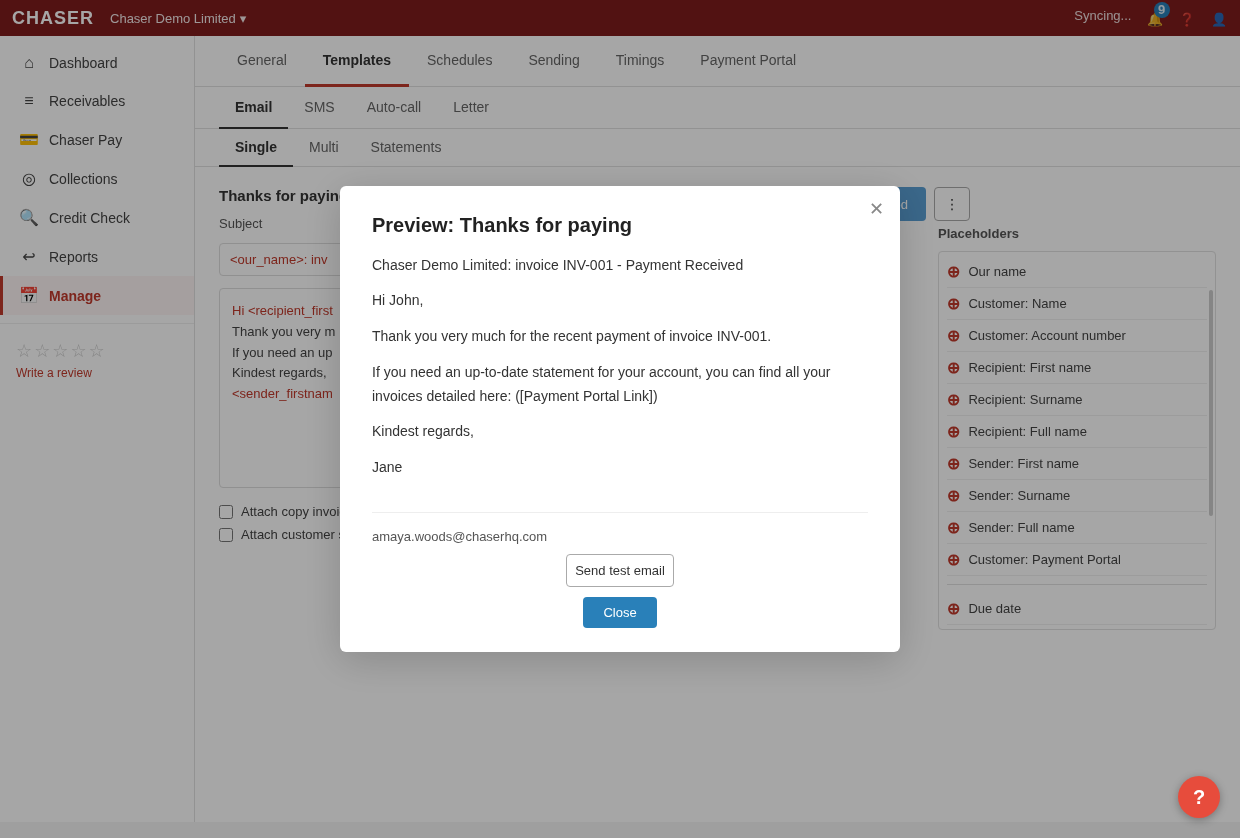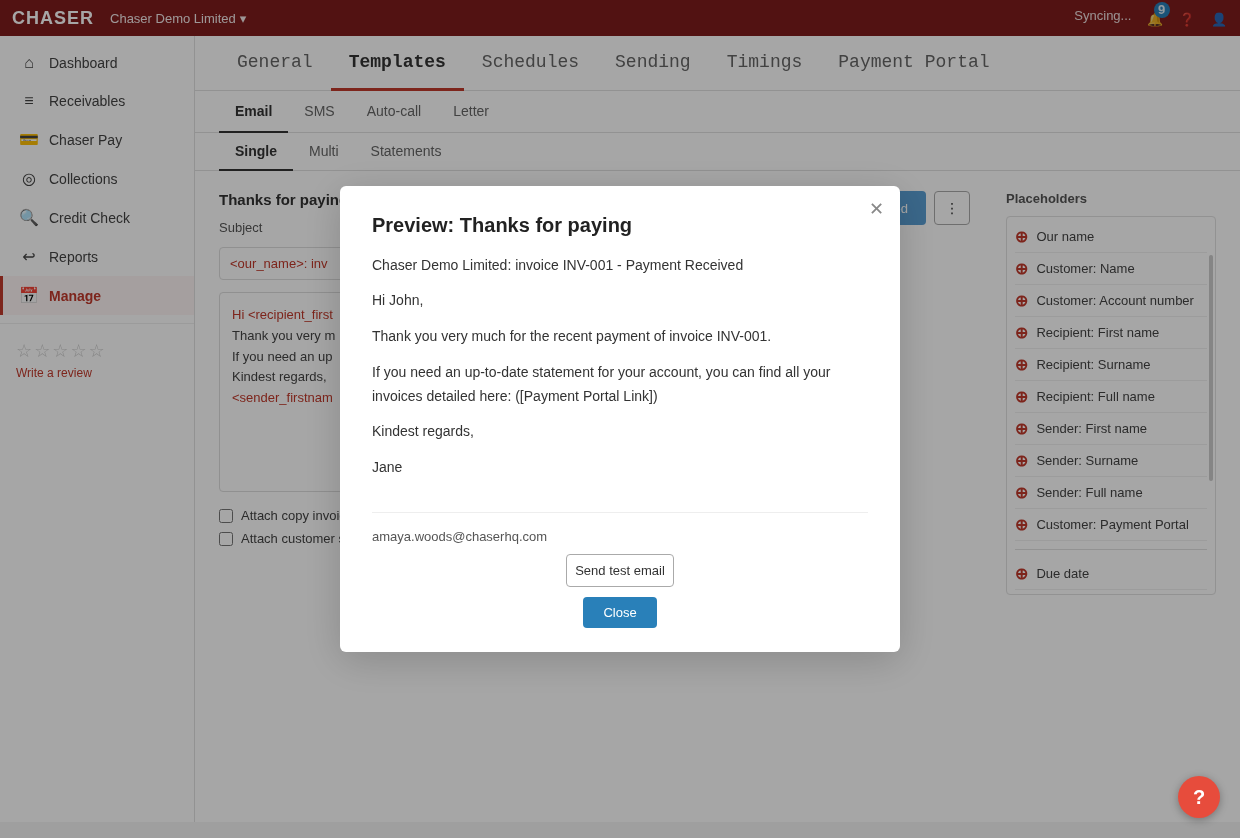--- a/index.html
+++ b/index.html
@@ -106,26 +106,25 @@
 
     
     .top-tabs {
       display: flex;
       border-bottom: 1px solid #e0e0e0;
       padding: 0 24px;
       background: white;
     }
     .top-tab {
       padding: 16px 18px;
-      font-size: 18px;
+      font-size: 14px;
       color: #666;
       cursor: pointer;
       border-bottom: 3px solid transparent;
       margin-bottom: -1px;
-      font-family: Liberation Mono, monospace;
     }
     .top-tab.active {
       color: #333;
       font-weight: 600;
       border-bottom: 3px solid #c0392b;
     }
 
     
     .sub-tabs {
       display: flex;
@@ -517,21 +516,21 @@
             <input type="checkbox" style="">
             <span>Attach copy invoice</span>
           </label>
           <label class="checkbox-item">
             <input type="checkbox" style="">
             <span>Attach customer statement</span>
           </label>
         </div>
       </div>
 
-      <div style="width:210px; flex-shrink:0; position:relative;">
+      <div style="width:278px; flex-shrink:0; position:relative;margin-top:39px;">
         <div class="placeholders-title">Placeholders</div>
         <div style="border:1px solid #e0e0e0; border-radius:4px; padding:4px 8px; max-height:400px; overflow:hidden; position:relative;">
           <div class="placeholder-item">
             <span class="ph-icon">⊕</span>
             <span>Our name</span>
           </div>
           <div class="placeholder-item">
             <span class="ph-icon">⊕</span>
             <span>Customer: Name</span>
           </div>

